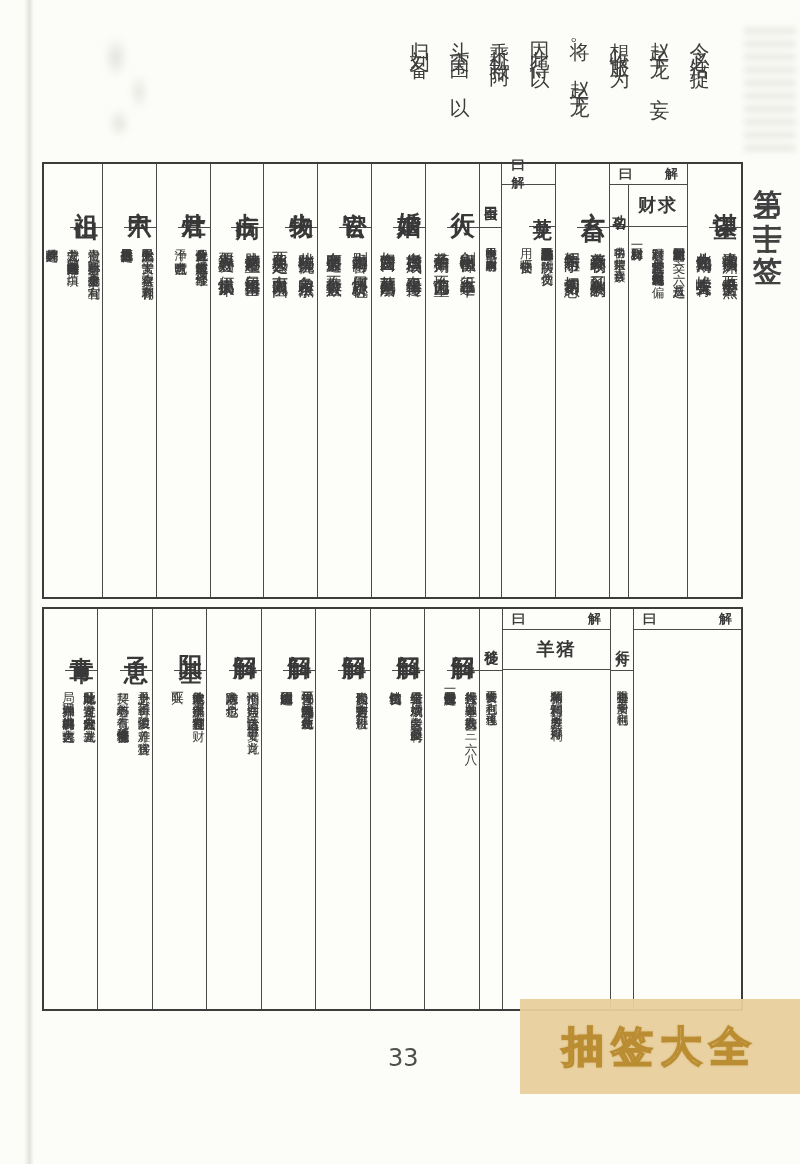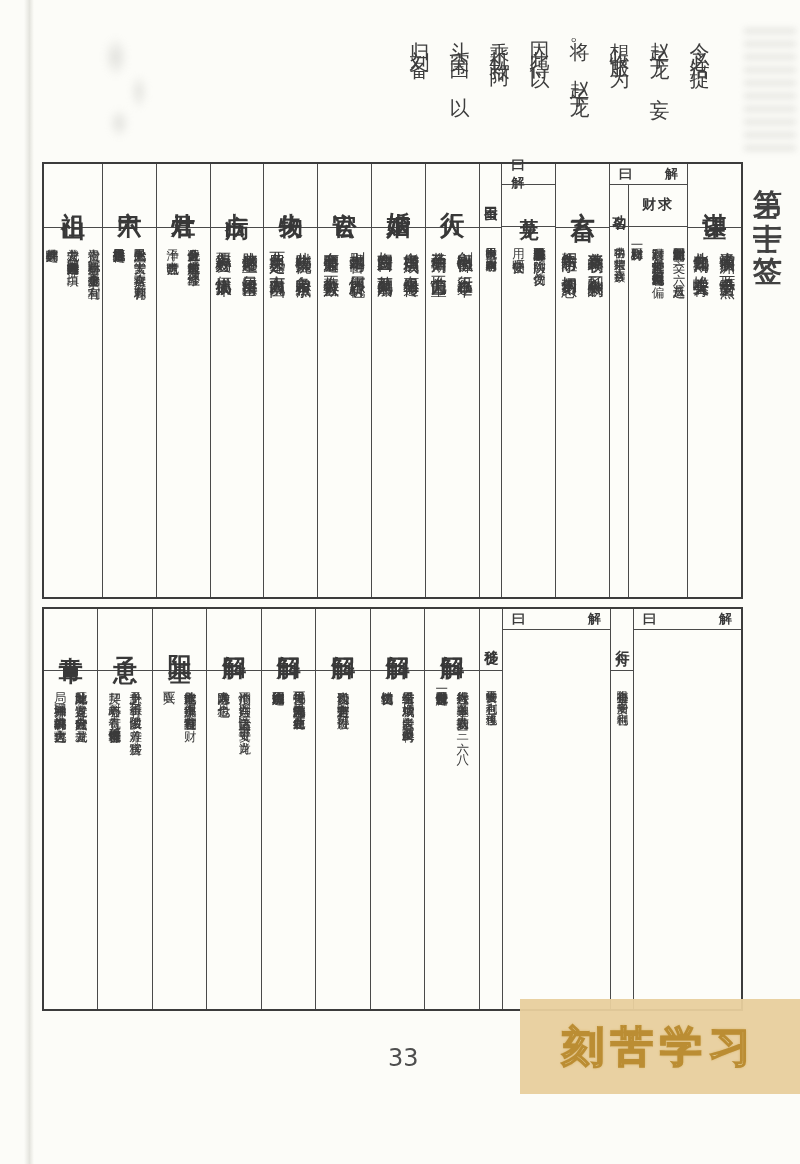--- a/index.html
+++ b/index.html
@@ -37,32 +37,32 @@
   .gutter { position:absolute; left:24px; top:0; width:10px; height:1164px;
     background:linear-gradient(90deg, transparent, #e4e4de 55%, transparent); }
 
   
   .tbl { position:absolute; left:42px; width:701px; display:flex;
     border:2.2px solid #3c3c3c; background:#fdfdf9; }
   .tbl1 { top:162px; height:437px; }
   .tbl2 { top:607px; height:404px; }
   .col, .colgroup { display:flex; flex-direction:column; border-left:1.5px solid #4a4a4a; }
   .tbl > :first-child { border-left:none; }
-  .w  { flex:63 1 0%; }
+  .w  { flex:63 1 0%;align-items:flex-end; }
   .n  { flex:26 0 0%; }
   .g2 { flex:126 1 0%; }
   .g-gq { flex:89 1 0%; }
 
   .hd { height:64px; border-bottom:1.5px solid #4a4a4a;
     display:flex; align-items:center; justify-content:center; }
   .tbl2 .hd { height:62px; }
   .vlabel { writing-mode:vertical-rl; text-orientation:upright;
     font-size:24px; font-weight:bold; letter-spacing:3px; color:#383838; }
   .vlabel.sm { font-size:14px; letter-spacing:1px; }
-  .hlabel { font-size:14px; font-weight:bold; letter-spacing:2px; color:#383838; }
+  .hlabel { font-size:18px; font-weight:bold; letter-spacing:2px; color:#383838; }
 
   .strip { height:21px; border-bottom:1.5px solid #4a4a4a;
     display:flex; align-items:center; justify-content:space-between;
     padding:0 9px; font-size:13px; font-weight:bold; color:#3a3a3a; }
   .strip.center { justify-content:center; letter-spacing:14px; }
   .hd2 { height:41.5px; border-bottom:1.5px solid #4a4a4a;
     display:flex; align-items:center; justify-content:center; }
   .tbl2 .hd2 { height:39.5px; }
   .grow { flex:1; display:flex; }
   .subcol { display:flex; flex-direction:column; }
@@ -351,20 +351,28 @@
         <span class="vl">移徙平安大吉　有利也　可速移也</span>
       </div>
     </div>
 
     <div class="colgroup g2">
       <div class="strip">
         <span>曰</span>
         <span>解</span>
       </div>
       <div class="grow">
+        <div class="subcol sub-w">
+          <div class="hd2">
+              <span class="hlabel">羊猪</span>
+            </div>
+          <div class="bd">
+            <span class="vl">养猪羊顺利　饲料调和　可大胆多养　可得厚利</span>
+          </div>
+        </div>
       </div>
     </div>
 
     <div class="col n small">
       <div class="hd">
           <span class="vlabel sm">行舟</span>
         </div>
       <div class="bd">
         <span class="vl">行舟初有小阻　后面平安　得利也</span>
       </div>
@@ -375,16 +383,16 @@
         <span>曰</span>
         <span>解</span>
       </div>
       <div class="grow">
       </div>
     </div>
   </div>
 
   <div class="pagenum">33</div>
   <div class="watermark">
-    <span class="wm-text">刻苦学习</span>
+    <span class="wm-text">抽签大全</span>
   </div>
 
 </div>
 
 </body></html>

